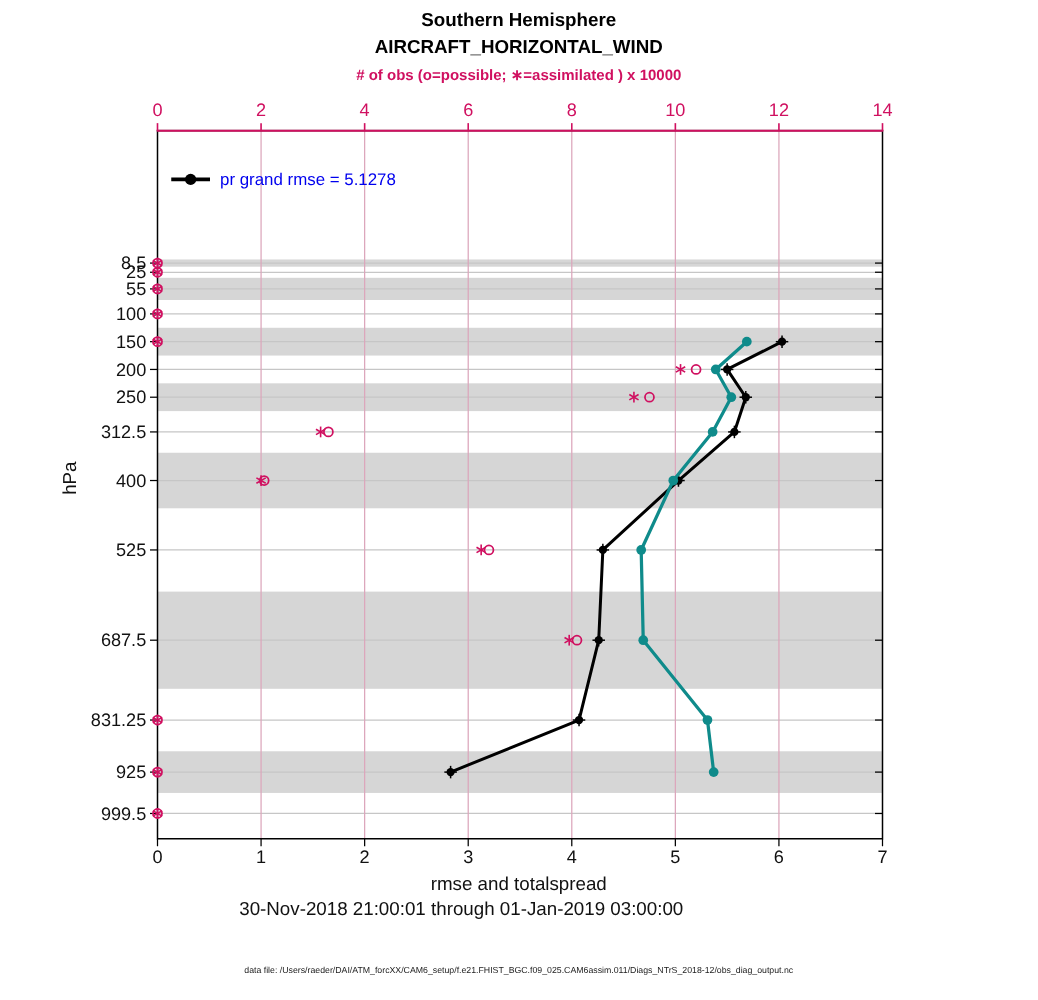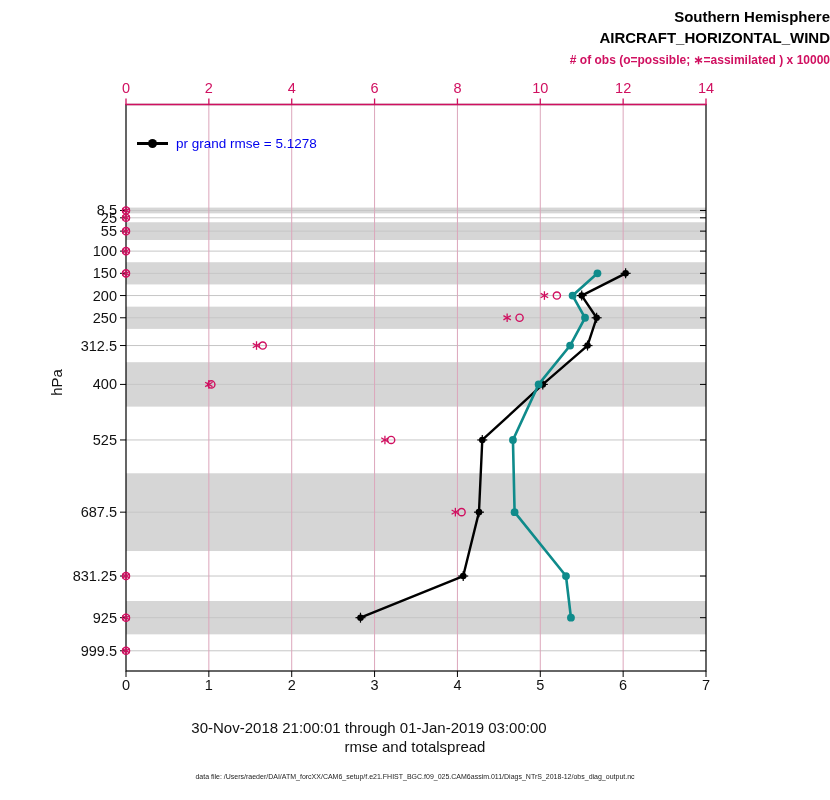--- a/index.html
+++ b/index.html
@@ -1,23 +1,23 @@
 <!DOCTYPE html>
 <html><head>
 <meta charset="utf-8">
 <style>
   html,body{margin:0;padding:0;background:#fff;}
   .stage{position:relative;width:830px;height:800px;background:#fff;overflow:hidden;
          font-family:"Liberation Sans",sans-serif;}
   .stage svg{position:absolute;left:0;top:0;}
-  .ttl{position:absolute;left:0;width:830px;text-align:right;color:#000;}
+  .ttl{position:absolute;left:0;width:830px;text-align:center;color:#000;}
   .t1{top:8px;font-size:15px;font-weight:bold;}
   .t2{top:29px;font-size:15px;font-weight:bold;}
   .t3{top:53px;font-size:12px;font-weight:bold;}
-  .xlab{position:absolute;left:0;width:830px;text-align:center;top:738px;font-size:15px;color:#111;}
+  .xlab{position:absolute;left:0;width:830px;text-align:center;top:699px;font-size:15px;color:#111;}
   .sub{position:absolute;left:0;width:738px;text-align:center;top:719px;font-size:15px;color:#111;}
   .footer{position:absolute;left:0;width:830px;text-align:center;top:773px;font-size:7px;color:#222;}
   .ylab{position:absolute;left:36px;top:374px;width:40px;text-align:center;
         transform:rotate(-90deg);font-size:15px;color:#111;}
   .legend{position:absolute;left:137px;top:112px;margin-top:22px;}
   .legrow{display:flex;align-items:center;height:19px;}
   .swatch{position:relative;width:31px;height:3px;margin-right:8px;}
   .swatch .dot{position:absolute;left:11px;top:-3px;width:9px;height:9px;border-radius:50%;}
   .legtext{font-size:13.5px;}
 </style>

